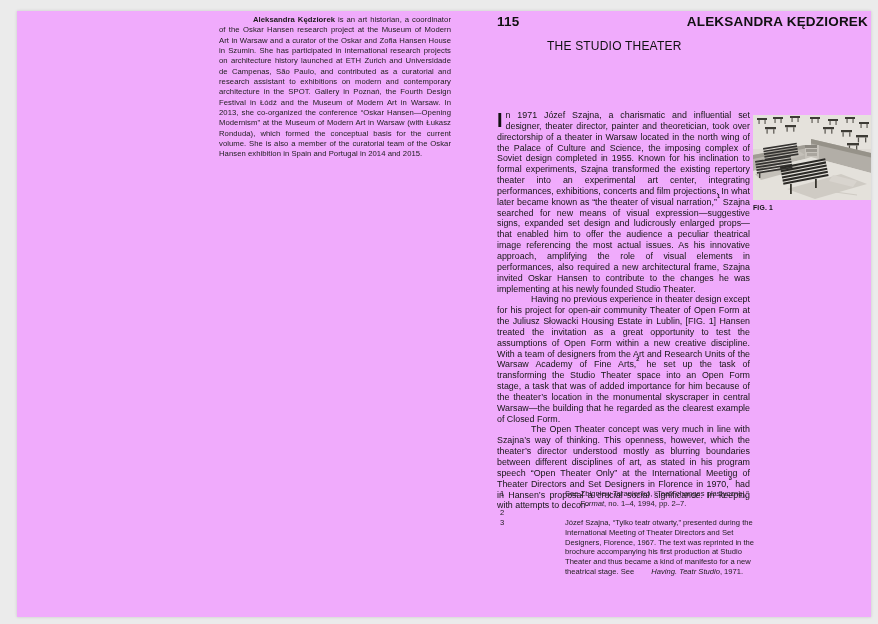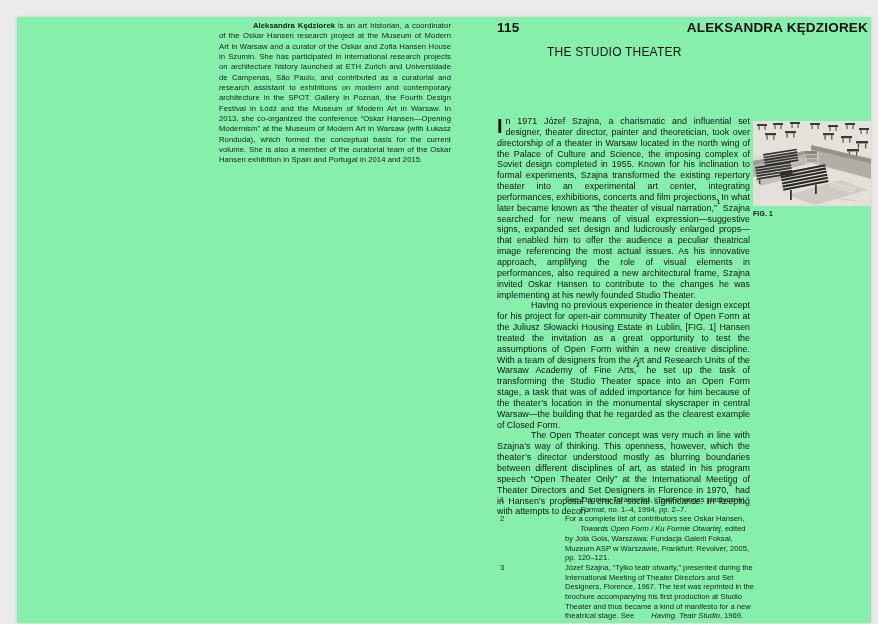--- a/index.html
+++ b/index.html
@@ -3,22 +3,22 @@
 <meta charset="utf-8">
 <style>
   html,body{margin:0;padding:0;}
   body{
     width:878px;height:624px;position:relative;overflow:hidden;
     background:#ebebeb;
     font-family:"Liberation Sans",sans-serif;
     -webkit-font-smoothing:antialiased;
   }
   .page{
-    position:absolute;left:17px;top:17px;width:854px;height:606px;
-    background:#86efac;box-shadow:0 0 3px rgba(0,0,0,.15);
+    position:absolute;left:17px;top:11px;width:854px;height:606px;
+    background:#f0abfc;box-shadow:0 0 3px rgba(0,0,0,.15);
   }
   b{font-weight:bold;} i{font-style:italic;margin-left:15px;}
 
   .bio{
     position:absolute;left:202px;top:4px;width:232px;
     font-size:7.7px;line-height:10.35px;text-align:justify;
     color:#1c1c1c;text-indent:34px;letter-spacing:.05px;
   }
   .pageno{
     position:absolute;left:480px;top:3px;
@@ -206,21 +206,20 @@
   </div>
   <div class="fig-caption">FIG. 1</div>
 
   <div class="footnotes" id="footnotes">
       <div class="fn-row">
         <span class="fn-num">1</span>
         <div class="fn-text"><span>See Zbigniew Taranienko, “Teatr changes plastycznej,” </span><i>Format</i><span>, no. 1–4, 1994, pp. 2–7.</span></div>
       </div>
       <div class="fn-row">
         <span class="fn-num">2</span>
-        <div class="fn-text"><span>For a complete list of contributors see Oskar Hansen, </span><i>Towards Open Form / Ku Formie Otwartej</i><span>, edited by Jola Gola, Warszawa: Fundacja Galerii Foksal, Muzeum ASP w Warszawie, Frankfurt: Revolver, 2005, pp. 120–121.</span></div>
       </div>
       <div class="fn-row">
         <span class="fn-num">3</span>
-        <div class="fn-text"><span>Józef Szajna, “Tylko teatr otwarty,” presented during the International Meeting of Theater Directors and Set Designers, Florence, 1967. The text was reprinted in the brochure accompanying his first production at Studio Theater and thus became a kind of manifesto for a new theatrical stage. See </span><i>Having. Teatr Studio</i><span>, 1969.</span></div>
+        <div class="fn-text"><span>Józef Szajna, “Tylko teatr otwarty,” presented during the International Meeting of Theater Directors and Set Designers, Florence, 1967. The text was reprinted in the brochure accompanying his first production at Studio Theater and thus became a kind of manifesto for a new theatrical stage. See </span><i>Having. Teatr Studio</i><span>, 1971.</span></div>
       </div>
     </div>
 
 </div>
 
 </body></html>

